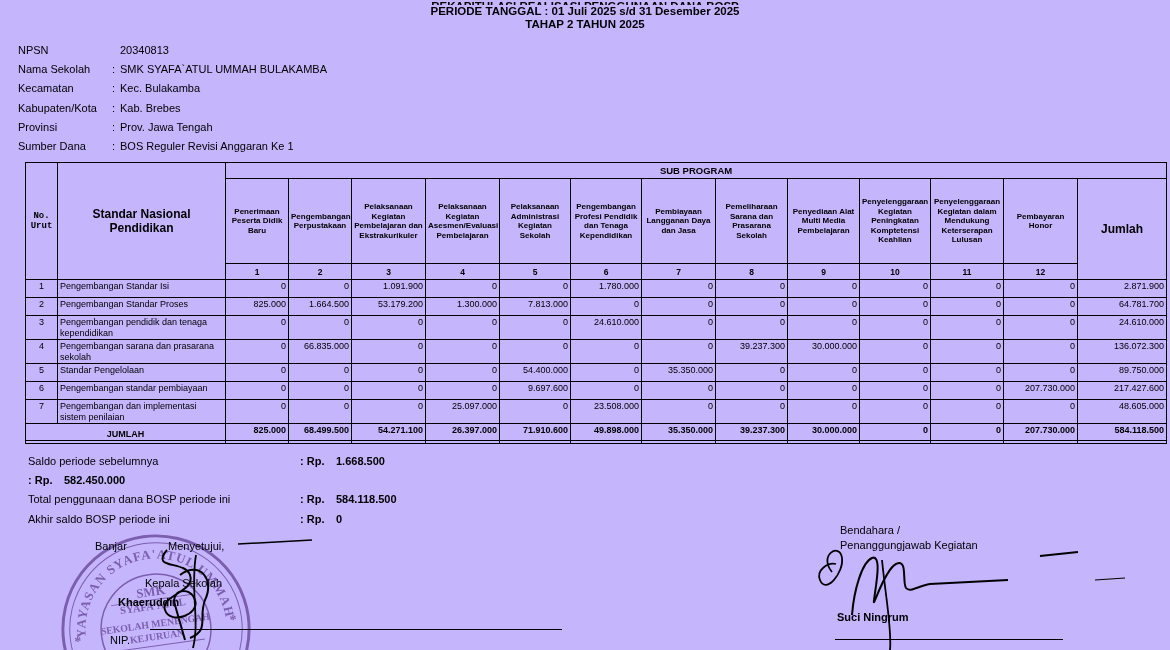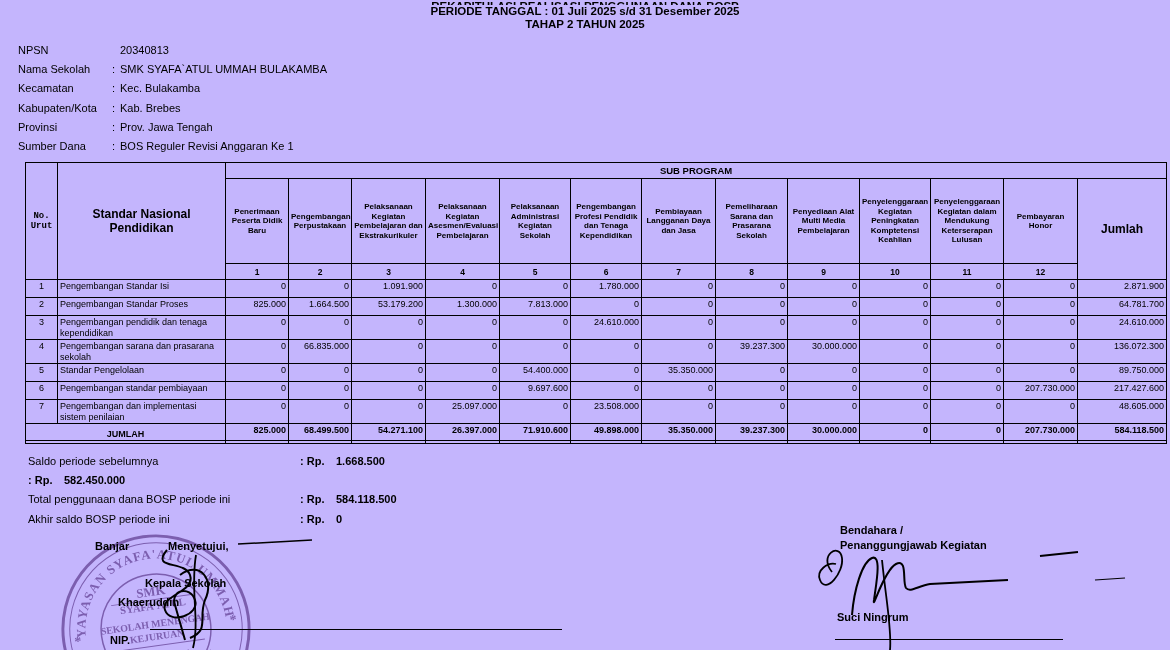--- a/index.html
+++ b/index.html
@@ -30,21 +30,21 @@
   tr.total-row td{font-weight:bold;height:17px;}
   td.tlabel{font-size:9px;text-align:center;vertical-align:middle;}
   .table-underline{position:absolute;left:25px;top:440px;width:1141px;border-top:1px solid #000;}
   
   .summary{position:absolute;left:28px;top:455px;font-size:11px;}
   .sum-row{display:flex;height:19.2px;align-items:flex-start;}
   .sum-label{width:272px;flex:none;}
   .sum-colon{width:36px;flex:none;font-weight:bold;}
   .sum-amount{font-weight:bold;}
   
-  .abs{position:absolute;font-size:11px;font-weight:bold;}
+  .abs{position:absolute;font-size:11px;}
   .bold{font-weight:bold;}
   .stamp{position:absolute;left:58px;top:531px;color:#7050a2;opacity:.85;}
   .ink{position:absolute;left:0;top:500px;pointer-events:none;}
   .sig-line{position:absolute;border-top:1.2px solid #000;}
 </style>
 </head>
 <body>
 
 <div class="page">
 

